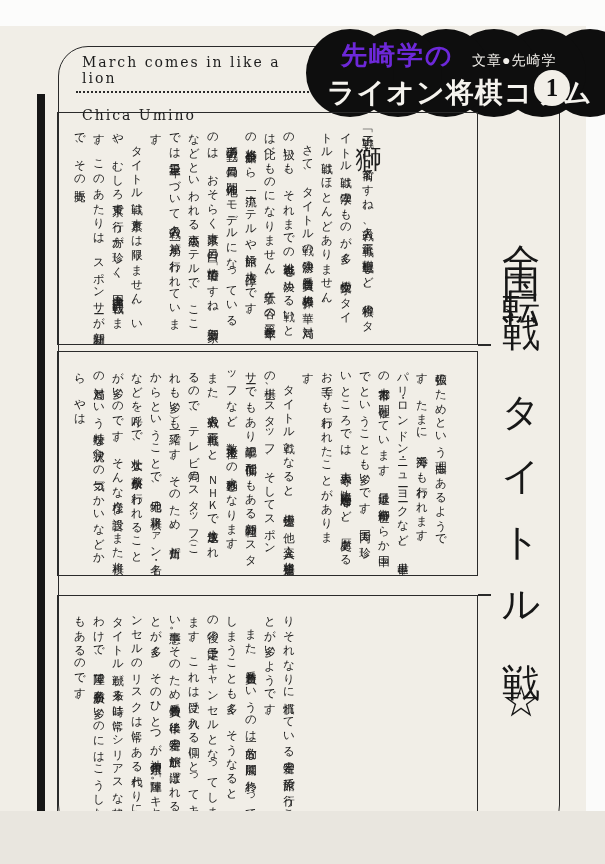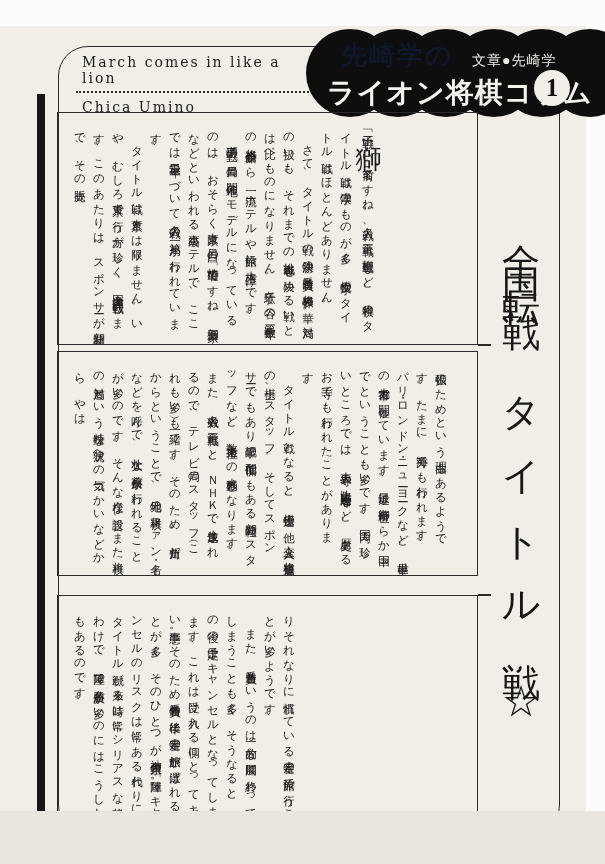--- a/index.html
+++ b/index.html
@@ -16,28 +16,28 @@
   
   .frame{position:absolute;left:58px;top:46px;width:500px;height:787px;
          border:1.5px solid #2a2a2a;border-radius:30px;}
   .left-rule{position:absolute;left:37px;top:94px;width:8px;height:760px;background:#161616;}
   .tick{position:absolute;width:13px;height:2px;background:#2a2a2a;}
 
   
   .hand{position:absolute;left:76px;top:54px;width:240px;color:#1d1d1d;
         font-family:"DejaVu Serif",serif;font-size:14px;letter-spacing:2px;}
   .hand .line1{display:block;padding:0 2px 5px 6px;border-bottom:2px dotted #2b2b2b;}
-  .hand .line2{display:block;padding:6px 2px 0 6px;}
+  .hand .line2{display:block;padding:6px 2px 0 6px;margin-top:8px;}
 
   
   .cloud{position:absolute;left:306px;top:29px;width:88px;height:88px;border-radius:50%;
          background:#0e0e0e;
          box-shadow:48px 0 0 #0e0e0e,96px 0 0 #0e0e0e,144px 0 0 #0e0e0e,
                     192px 0 0 #0e0e0e,240px 0 0 #0e0e0e,288px 0 0 #0e0e0e;}
-  .banner-l1{position:absolute;left:341px;top:38px;color:#0f172a;font-size:26px;
+  .banner-l1{position:absolute;left:341px;top:38px;color:#6d28d9;font-size:26px;
              font-weight:bold;letter-spacing:2px;}
   .banner-credit{position:absolute;left:472px;top:52px;color:#f0eee9;font-size:14px;letter-spacing:1px;}
   .banner-l2{position:absolute;left:327px;top:74px;color:#f5f3ee;font-size:28px;
              font-weight:bold;letter-spacing:1px;}
   .issue-badge{position:absolute;left:534px;top:70px;width:36px;height:36px;border-radius:50%;
                background:#f2efe8;color:#111;font-size:25px;font-weight:bold;
                text-align:center;line-height:36px;}
 
   
   .vtitle{position:absolute;left:492px;top:120px;width:54px;height:690px;

